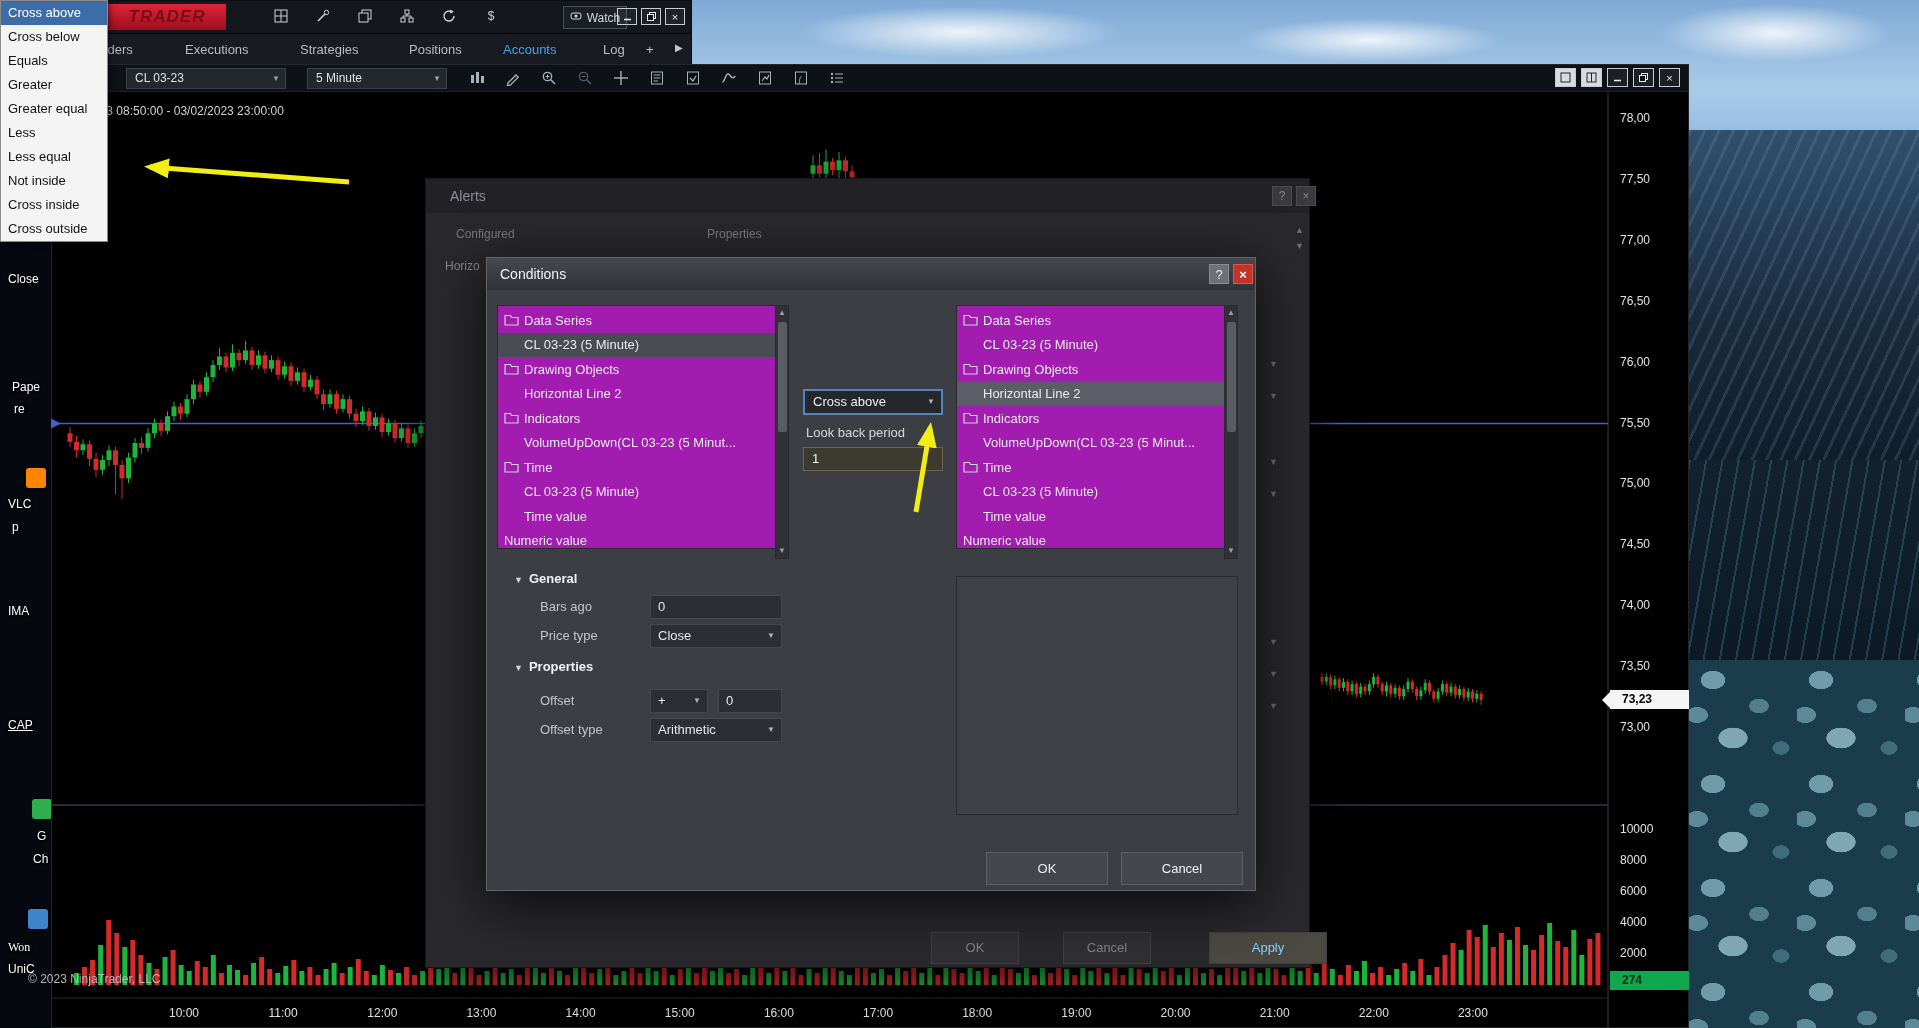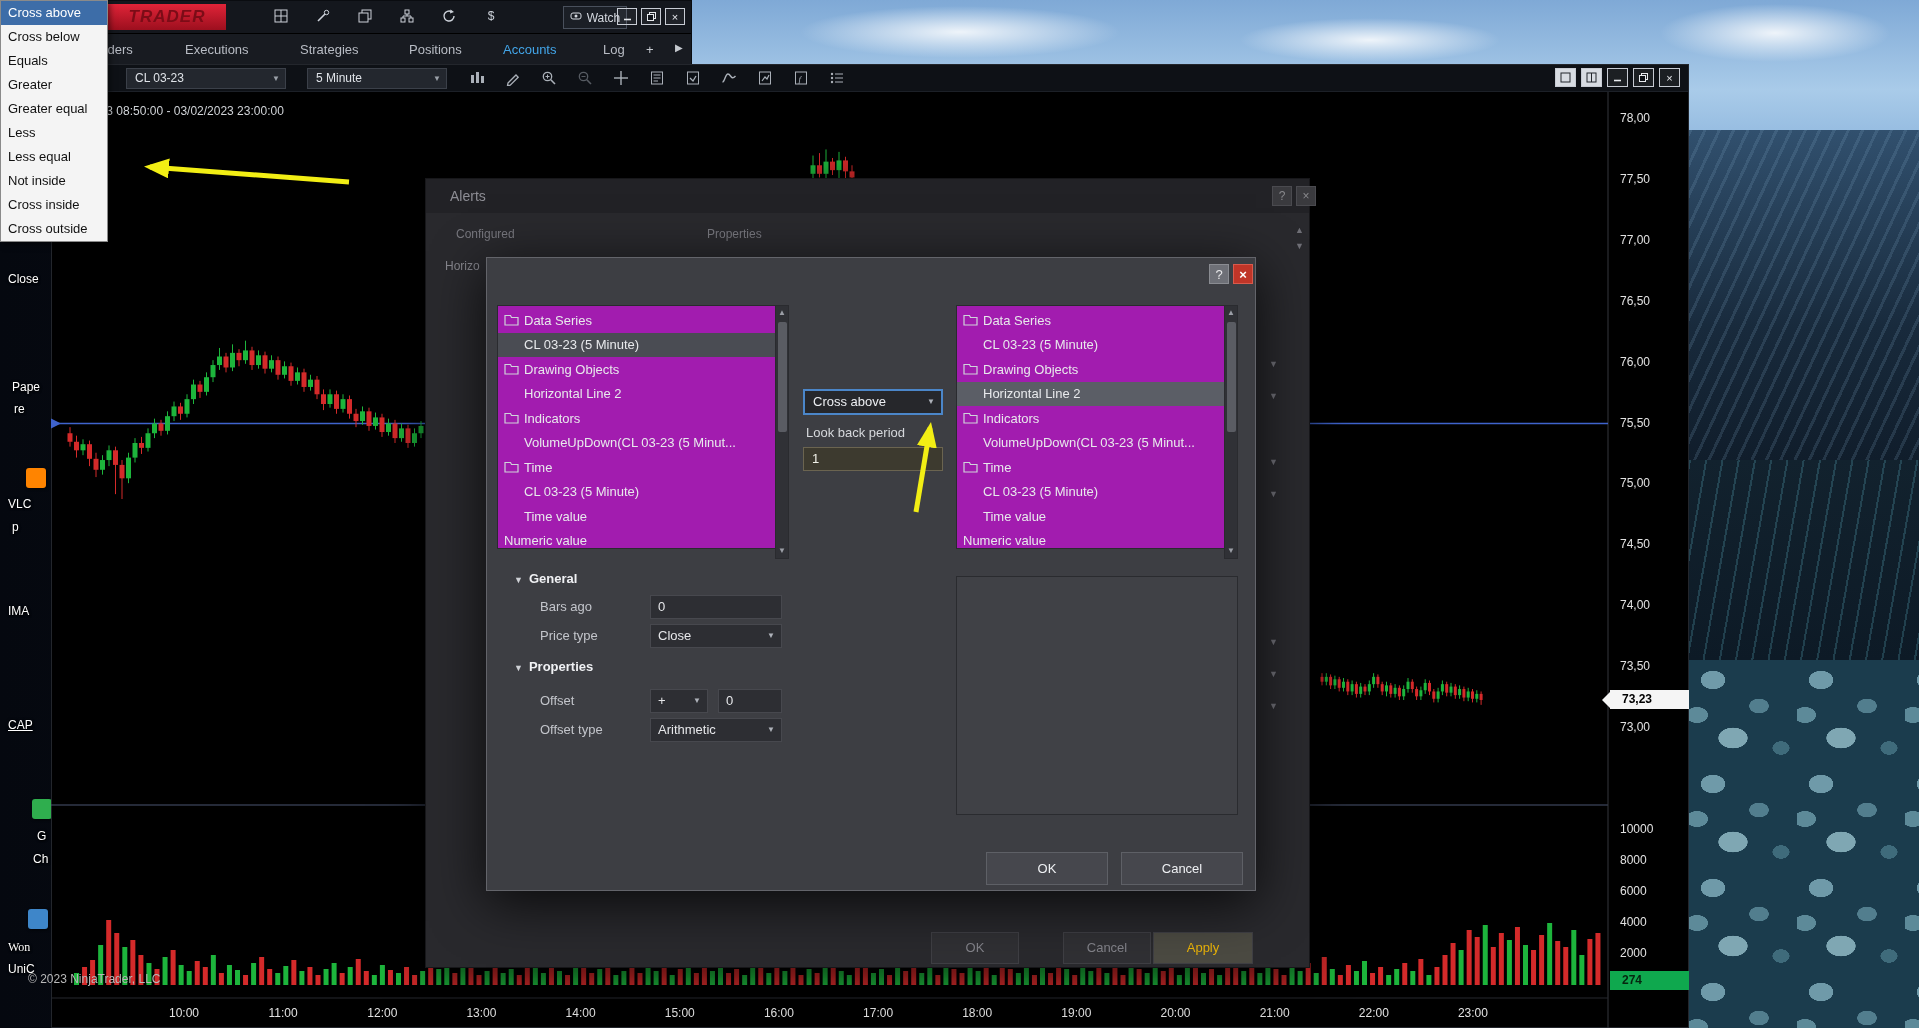--- a/index.html
+++ b/index.html
@@ -106,21 +106,21 @@
   .al-sys{position:absolute;top:7px;width:20px;height:20px;background:#3a3a3e;
     border:1px solid #4a4a4f;color:#88888c;text-align:center;line-height:18px;font-size:12px}
   #al-help{left:846px} #al-close{left:870px}
   .al-col-hdr{position:absolute;top:48px;font-size:12px;color:#77777e}
   #al-cfg{left:30px} #al-prp{left:281px}
   .al-item{position:absolute;left:19px;top:80px;font-size:12px;color:#85858c}
   .al-chev{position:absolute;color:#6f6f76;font-size:9px;z-index:5}
   .al-btn{position:absolute;top:753px;height:32px;background:#303034;
     border:1px solid #3f3f44;color:#828289;font-size:13px;text-align:center;line-height:30px}
   #al-ok{left:505px;width:88px} #al-cancel{left:637px;width:88px}
-  #al-apply{left:727px;width:100px;background:#4b4a42;color:#eab308}
+  #al-apply{left:783px;width:118px;background:#4b4a42;color:#7dd3fc}
 
   
   #conditions-dialog{position:absolute;left:486px;top:257px;width:770px;height:634px;
     background:#3d3e43;border:1px solid #63646a;z-index:6;
     box-shadow:0 12px 50px rgba(0,0,0,.75);font-size:13px}
   .cd-title{height:32px;background:linear-gradient(#46494f,#2f3237);color:#f2f2f4;
     font-size:14px;line-height:32px;padding-left:13px}
   .cd-sys{position:absolute;top:6px;width:20px;height:20px;text-align:center;
     line-height:19px;font-size:13px}
   #cd-help{left:722px;background:#6e7077;color:#e8e8ea;border:1px solid #8a8c92}
@@ -851,20 +851,21 @@
   <span class="al-chev" style="left:843px;top:310px">▼</span>
   <span class="al-chev" style="left:843px;top:458px">▼</span>
   <span class="al-chev" style="left:843px;top:490px">▼</span>
   <span class="al-chev" style="left:843px;top:522px">▼</span>
   <button class="al-btn" id="al-ok">OK</button>
   <button class="al-btn" id="al-cancel">Cancel</button>
   <button class="al-btn" id="al-apply">Apply</button>
 </div>
 
 <div id="conditions-dialog">
+  <div class="cd-title">Conditions</div>
   <div class="cd-sys" id="cd-help">?</div>
   <div class="cd-sys" id="cd-close">×</div>
 
   <div class="tree" id="tree-left">
       <div class="tree-row">
         <svg class="folder" width="15" height="12" viewBox="0 0 15 12">
           <path d="M1 3 L1 11 L14 11 L14 3.5 L7.5 3.5 L6.5 1.5 L1 1.5 Z" fill="none" stroke="#cfd3da" stroke-width="1.2"></path>
         </svg>
         <span>Data Series</span>
       </div>

